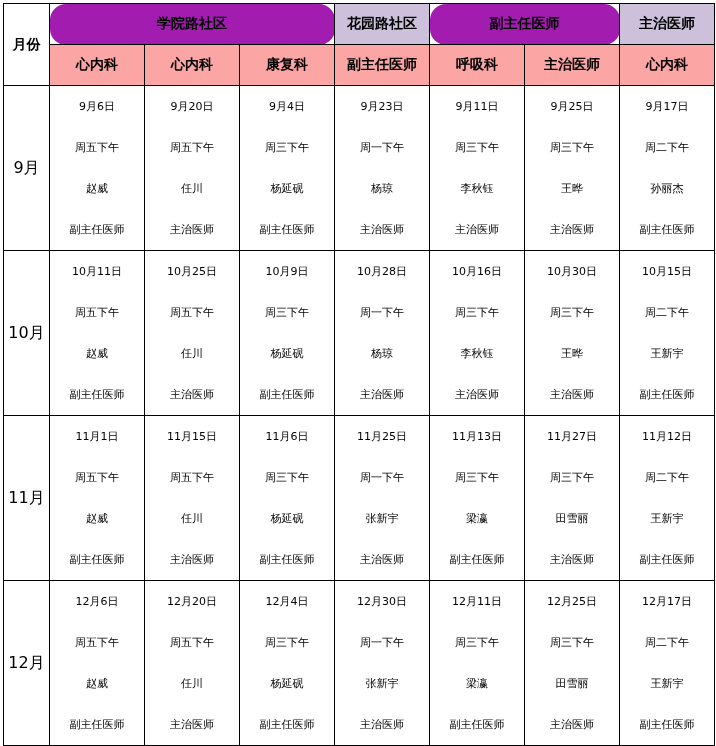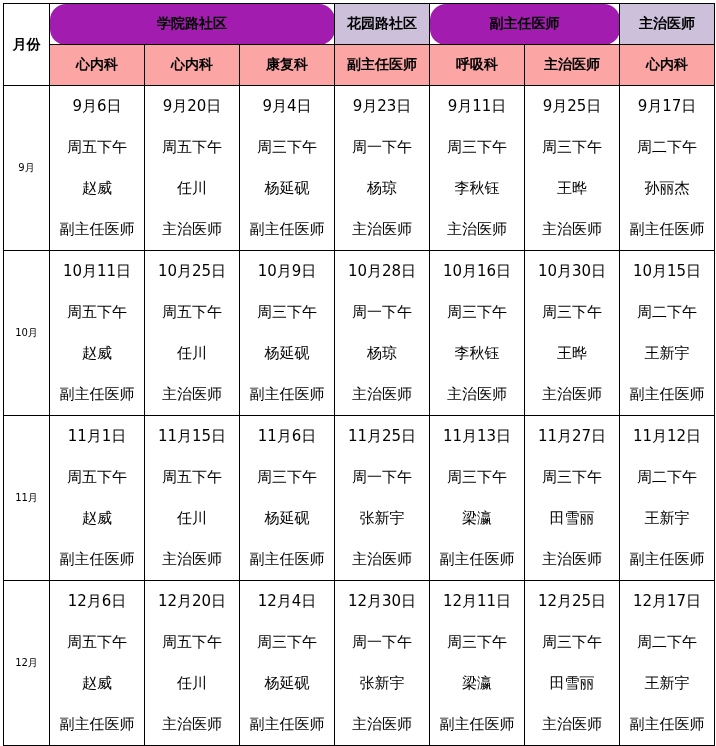--- a/index.html
+++ b/index.html
@@ -13,22 +13,22 @@
     table.schedule td, table.schedule th {
       border: 1.5px solid #000;
       text-align: center; vertical-align: middle;
       padding: 0; overflow: hidden; white-space: nowrap;
     }
     th.group { height: 40px; font-weight: bold; font-size: 14px; }
     th.dept  { height: 40px; font-weight: bold; font-size: 14px; background: #fca5a5; }
     th.month-head { font-weight: bold; font-size: 14px; background: #fff; }
     .green { background: #a21caf; border-radius: 16px; }
     .purple { background: #ccc0da; }
-    td.month { font-size: 10px; }
-    td.cell { height: 163px; font-size: 15px; }
+    td.month { font-size: 16px; }
+    td.cell { height: 163px; font-size: 11px; }
     td.cell .line { height: 41px; line-height: 41px; }
   </style>
 </head>
 <body>
 
 <table class="schedule">
   <colgroup>
     <col style="width:46px">
       <col style="width:95px">
       <col style="width:95px">

